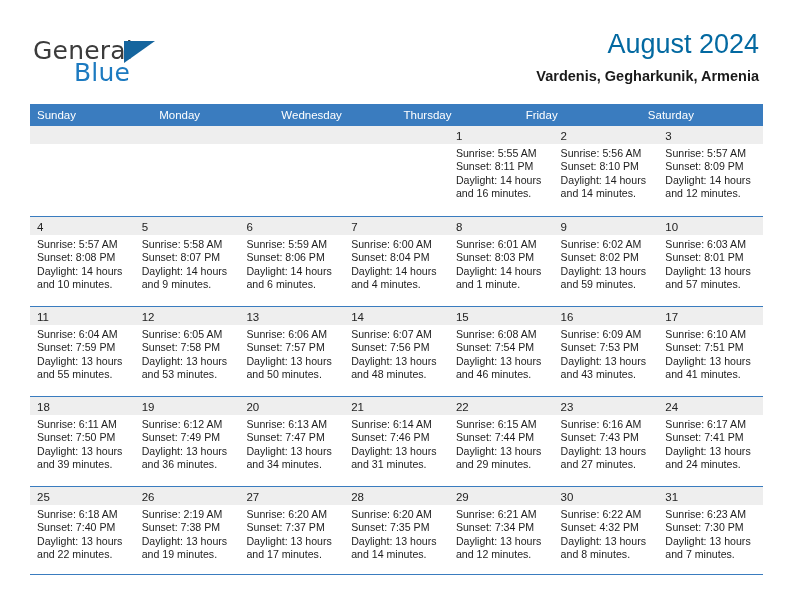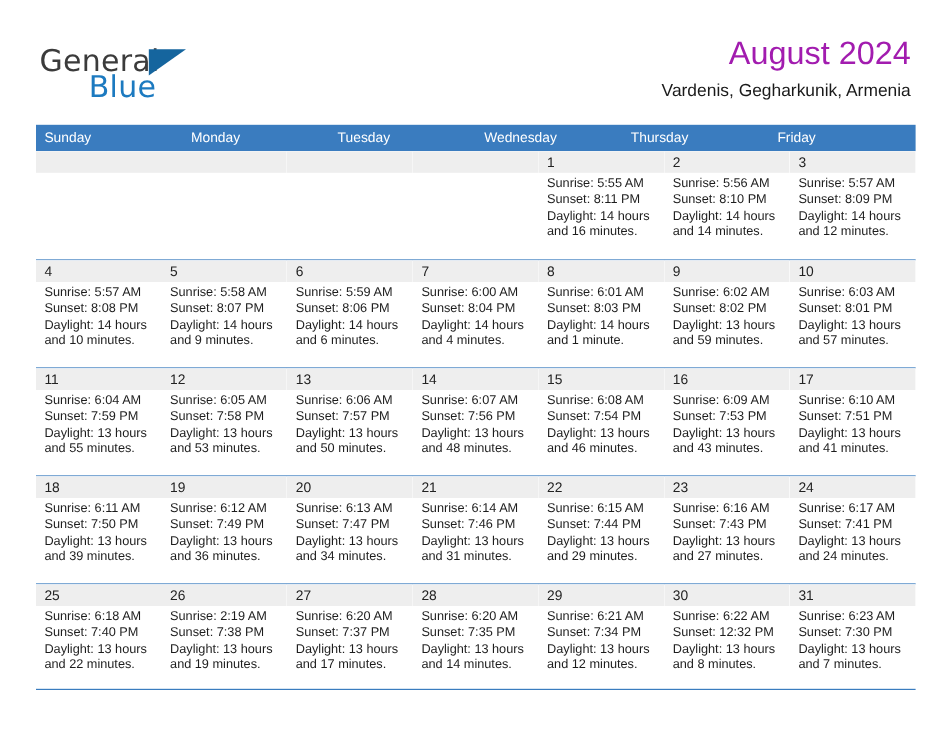--- a/index.html
+++ b/index.html
@@ -68,30 +68,30 @@
   }
 
   .title-block {
     position: absolute;
     right: 33px;
     top: 27px;
     text-align: right;
   }
   .cal-title {
     font-size: 27px;
-    color: #a21caf;
+    color: #0369a1;
     font-weight: 400;
     line-height: 34px;
     white-space: nowrap;
   }
   .cal-subtitle {
     margin-top: 6px;
     font-size: 14.5px;
     color: #1a1a1a;
-    font-weight: 400;
+    font-weight: 700;
     line-height: 18px;
     white-space: nowrap;
   }
 
   
   .calendar {
     position: absolute;
     left: 30px;
     top: 104px;
     width: 733px;
@@ -173,24 +173,24 @@
       <div class="cal-subtitle">Vardenis, Gegharkunik, Armenia</div>
     </div>
 
   </div>
 
   <div class="calendar">
 
     <div class="weekdays">
       <div class="weekday">Sunday</div>
       <div class="weekday">Monday</div>
-      <div class="weekday">Tuesday</div>
       <div class="weekday">Wednesday</div>
       <div class="weekday">Thursday</div>
       <div class="weekday">Friday</div>
+      <div class="weekday">Saturday</div>
     </div>
 
     <div class="week first">
       <div class="day empty">
         <div class="daynum-band"><span class="daynum"></span></div>
         <div class="day-info">
           <div></div>
           <div></div>
           <div></div>
           <div></div>
@@ -493,21 +493,21 @@
           <div>Sunrise: 6:21 AM</div>
           <div>Sunset: 7:34 PM</div>
           <div>Daylight: 13 hours</div>
           <div>and 12 minutes.</div>
         </div>
       </div>
       <div class="day">
         <div class="daynum-band"><span class="daynum">30</span></div>
         <div class="day-info">
           <div>Sunrise: 6:22 AM</div>
-          <div>Sunset: 12:32 PM</div>
+          <div>Sunset: 4:32 PM</div>
           <div>Daylight: 13 hours</div>
           <div>and 8 minutes.</div>
         </div>
       </div>
       <div class="day">
         <div class="daynum-band"><span class="daynum">31</span></div>
         <div class="day-info">
           <div>Sunrise: 6:23 AM</div>
           <div>Sunset: 7:30 PM</div>
           <div>Daylight: 13 hours</div>

